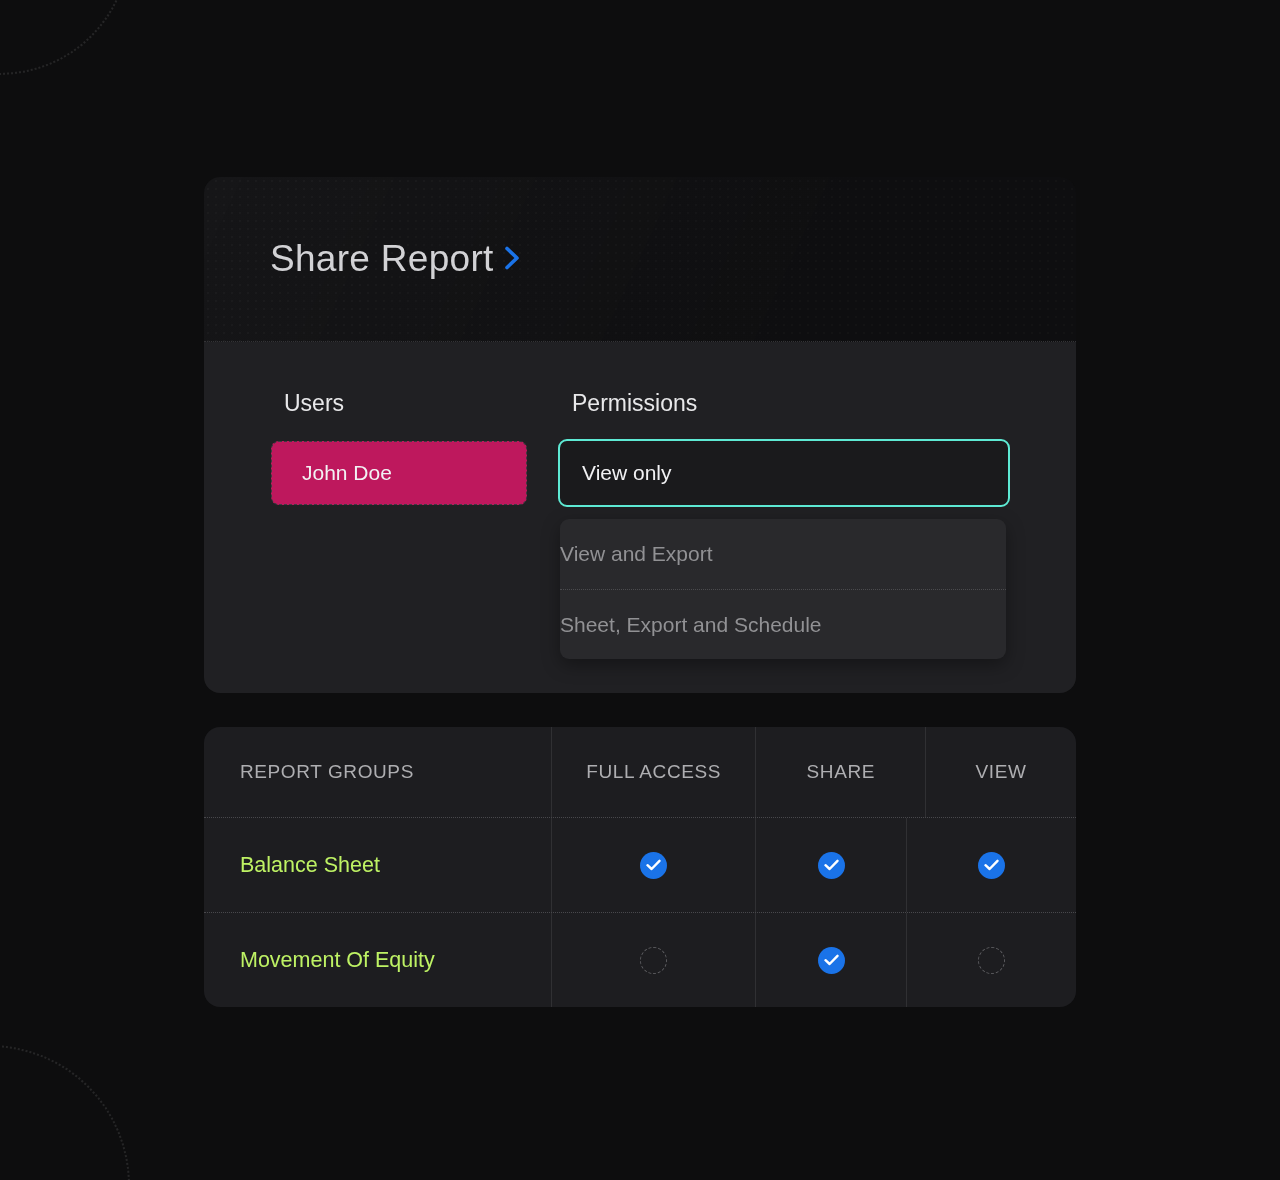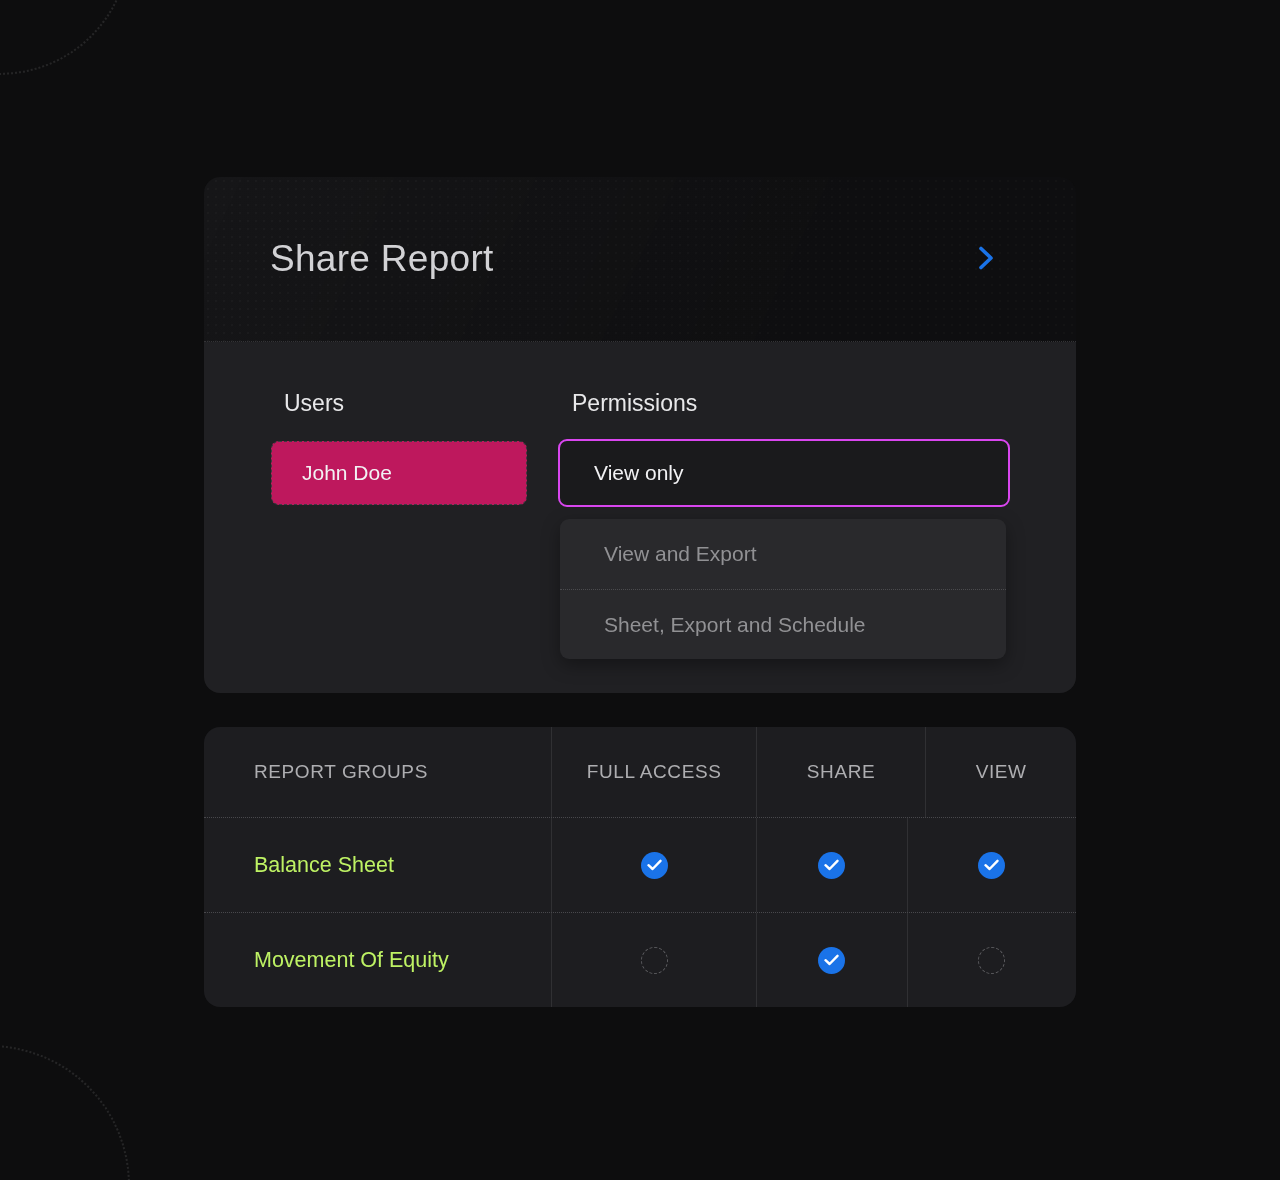--- a/index.html
+++ b/index.html
@@ -33,21 +33,21 @@
     position: relative;
     height: 165px;
     background:
       linear-gradient(115deg, rgba(255,255,255,0.012) 0%, rgba(0,0,0,0.25) 70%),
       radial-gradient(rgba(255,255,255,0.028) 1px, transparent 1px),
       #131315;
     background-size: auto, 8px 8px, auto;
     border-bottom: 1px dotted #333336;
     display: flex;
     align-items: center;
-    justify-content: space-between;
+    justify-content: flex-start;
     padding: 0 72px 0 66px;
   }
   .card-title {
     font-size: 37px;
     font-weight: 400;
     letter-spacing: 0.3px;
     color: #d2d2d5;
   }
   .chevron-btn {
     background: none; border: none; cursor: pointer;
@@ -79,42 +79,41 @@
     display: flex; align-items: center;
     padding-left: 30px;
     font-size: 21px;
     color: #f2f2f4;
     cursor: text;
   }
   .perm-select {
     position: absolute;
     left: 354px; top: 97px;
     width: 452px; height: 68px;
-    border: 2px solid #d946ef;
+    border: 2px solid #5eead4;
     border-radius: 9px;
     background: #1a1a1c;
     display: flex; align-items: center;
-    padding-left: 34px;
+    padding-left: 22px;
     font-size: 21px;
     color: #f2f2f4;
     cursor: pointer;
   }
   .dropdown {
     position: absolute;
     left: 356px; top: 177px;
     width: 446px;
     background: #29292c;
     border-radius: 9px;
     box-shadow: 0 6px 18px rgba(0,0,0,0.35);
     overflow: hidden;
   }
   .dropdown-option {
     height: 70px;
     display: flex; align-items: center;
-    padding-left: 44px;
     font-size: 21px;
     color: #919194;
     cursor: pointer;
   }
   .dropdown-option + .dropdown-option {
     border-top: 1px dotted #4b4b4e;
   }
 
   
   .perm-table {
@@ -126,21 +125,21 @@
     overflow: hidden;
   }
   .trow { display: flex; }
   .thead { height: 90px; }
   .tbody-row { height: 95px; border-top: 1px dotted #48484c; }
   .tcell {
     display: flex; align-items: center; justify-content: center;
     height: 100%;
   }
   .tcell + .tcell { border-left: 1px solid #303033; }
-  .col-0 { width: 315px; justify-content: flex-start; padding-left: 50px; }
+  .col-0 { width: 315px; justify-content: flex-start; padding-left: 36px; }
   .col-1 { width: 217px; margin-left: 48px; }
   .col-2 { width: 160px; }
   .col-3 { width: 180px; }
   .thead .tcell {
     font-size: 19px;
     letter-spacing: 0.6px;
     color: #aeaeb1;
     font-weight: 400;
   }
   .tbody-row .col-0 {

